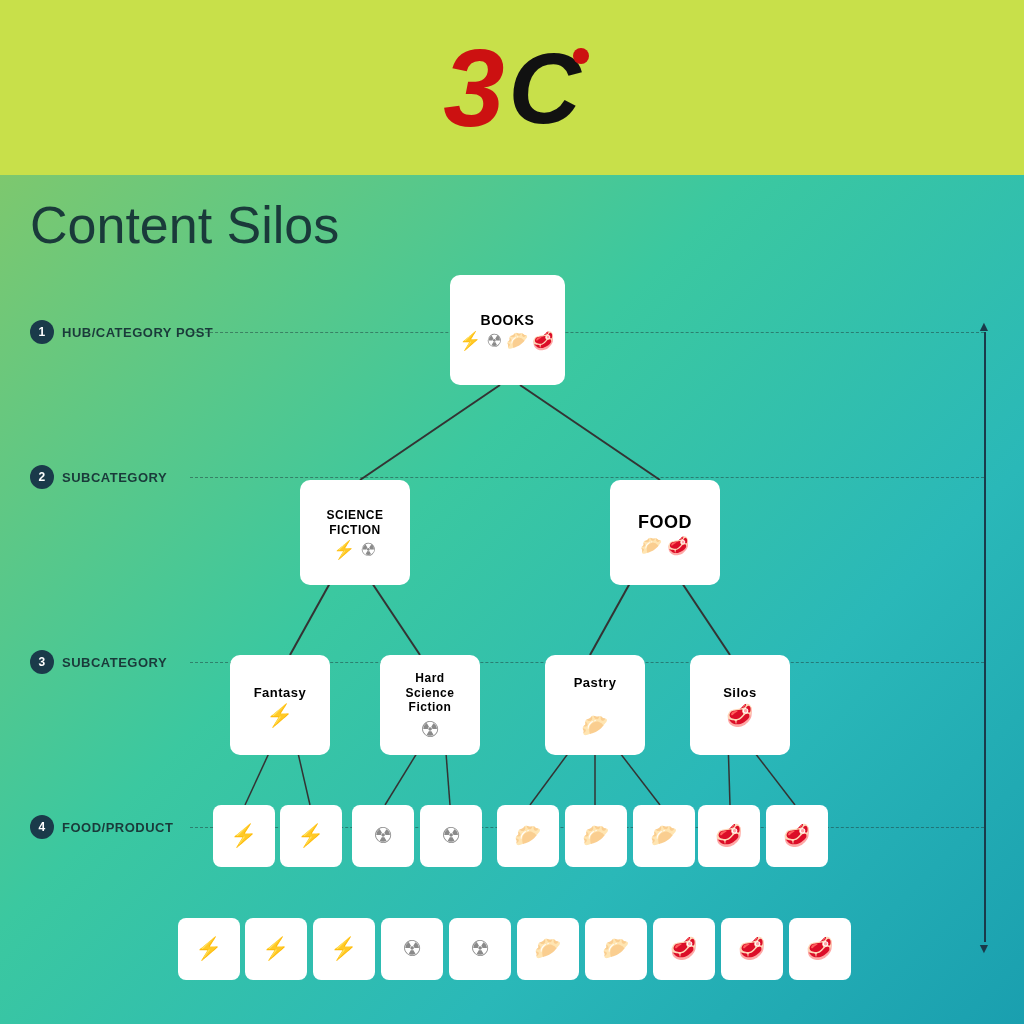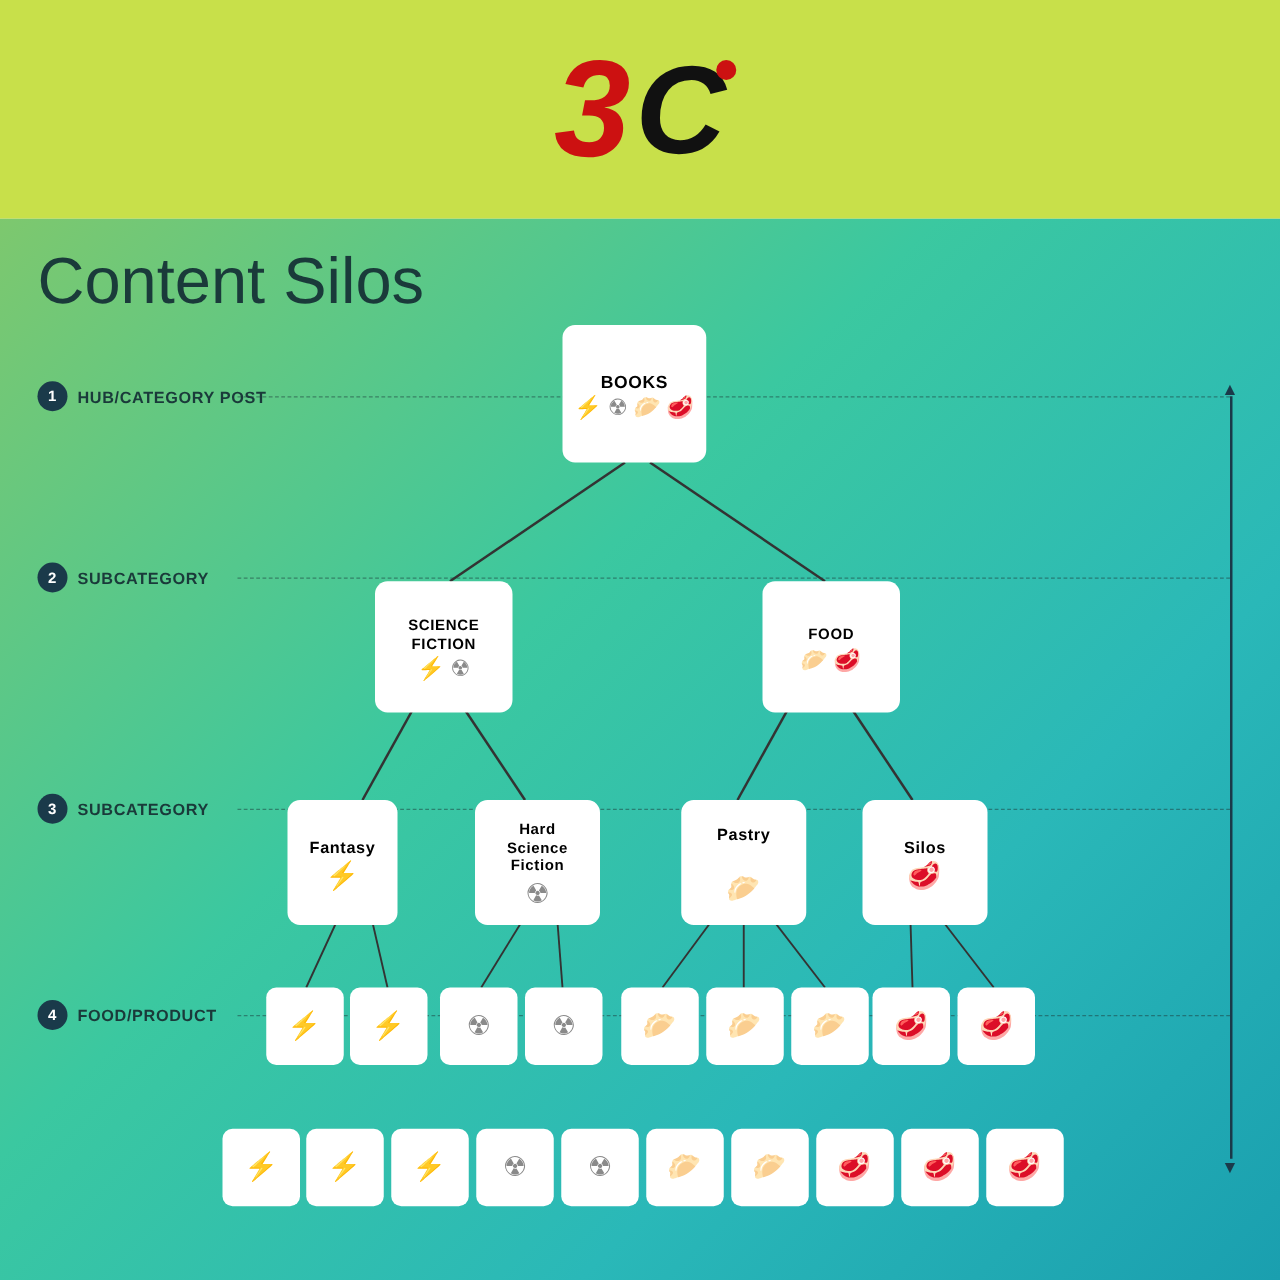--- a/index.html
+++ b/index.html
@@ -50,20 +50,21 @@
       background: linear-gradient(135deg, #7dc86e 0%, #3bc8a0 40%, #2ab8b8 70%, #1a9faf 100%);
       height: 849px;
       position: relative;
       padding: 20px 30px;
     }
 
     .page-title {
       font-size: 52px;
       font-weight: 300;
       color: #1a3a3a;
+      margin-bottom: 15px;
     }
 
     .diagram-area {
       position: relative;
       width: 100%;
       height: 780px;
     }
 
     
     .level-label {
@@ -293,28 +294,28 @@
 
     <div class="card" style="width:110px; height:105px; left:270px; top:210px;">
       <div class="card-title" style="font-size:12px;">SCIENCE<br>FICTION</div>
       <div class="card-icons">
         <span class="icon icon-lightning">⚡</span>
         <span class="icon icon-nuclear">☢</span>
       </div>
     </div>
 
     <div class="card" style="width:110px; height:105px; left:580px; top:210px;">
-      <div class="card-title" style="font-size:12px;text-align:center;">FOOD</div>
+      <div class="card-title" style="font-size:18px;text-align:center;">FOOD</div>
       <div class="card-icons">
         <span class="icon icon-dumpling">🥟</span>
         <span class="icon icon-meat">🥩</span>
       </div>
     </div>
 
-    <div class="card" style="width:88px; height:100px; left:200px; top:385px;">
+    <div class="card" style="width:100px; height:100px; left:200px; top:385px;">
       <div class="card-title" style="font-size:13px; text-transform:none;">Fantasy</div>
       <div class="card-icons">
         <span class="icon icon-lightning" style="font-size:22px;">⚡</span>
       </div>
     </div>
 
     <div class="card" style="width:100px; height:100px; left:350px; top:385px;">
       <div class="card-title" style="font-size:12px; text-transform:none;">Hard<br>Science<br>Fiction</div>
       <div class="card-icons">
         <span class="icon icon-nuclear" style="font-size:22px;">☢</span>

